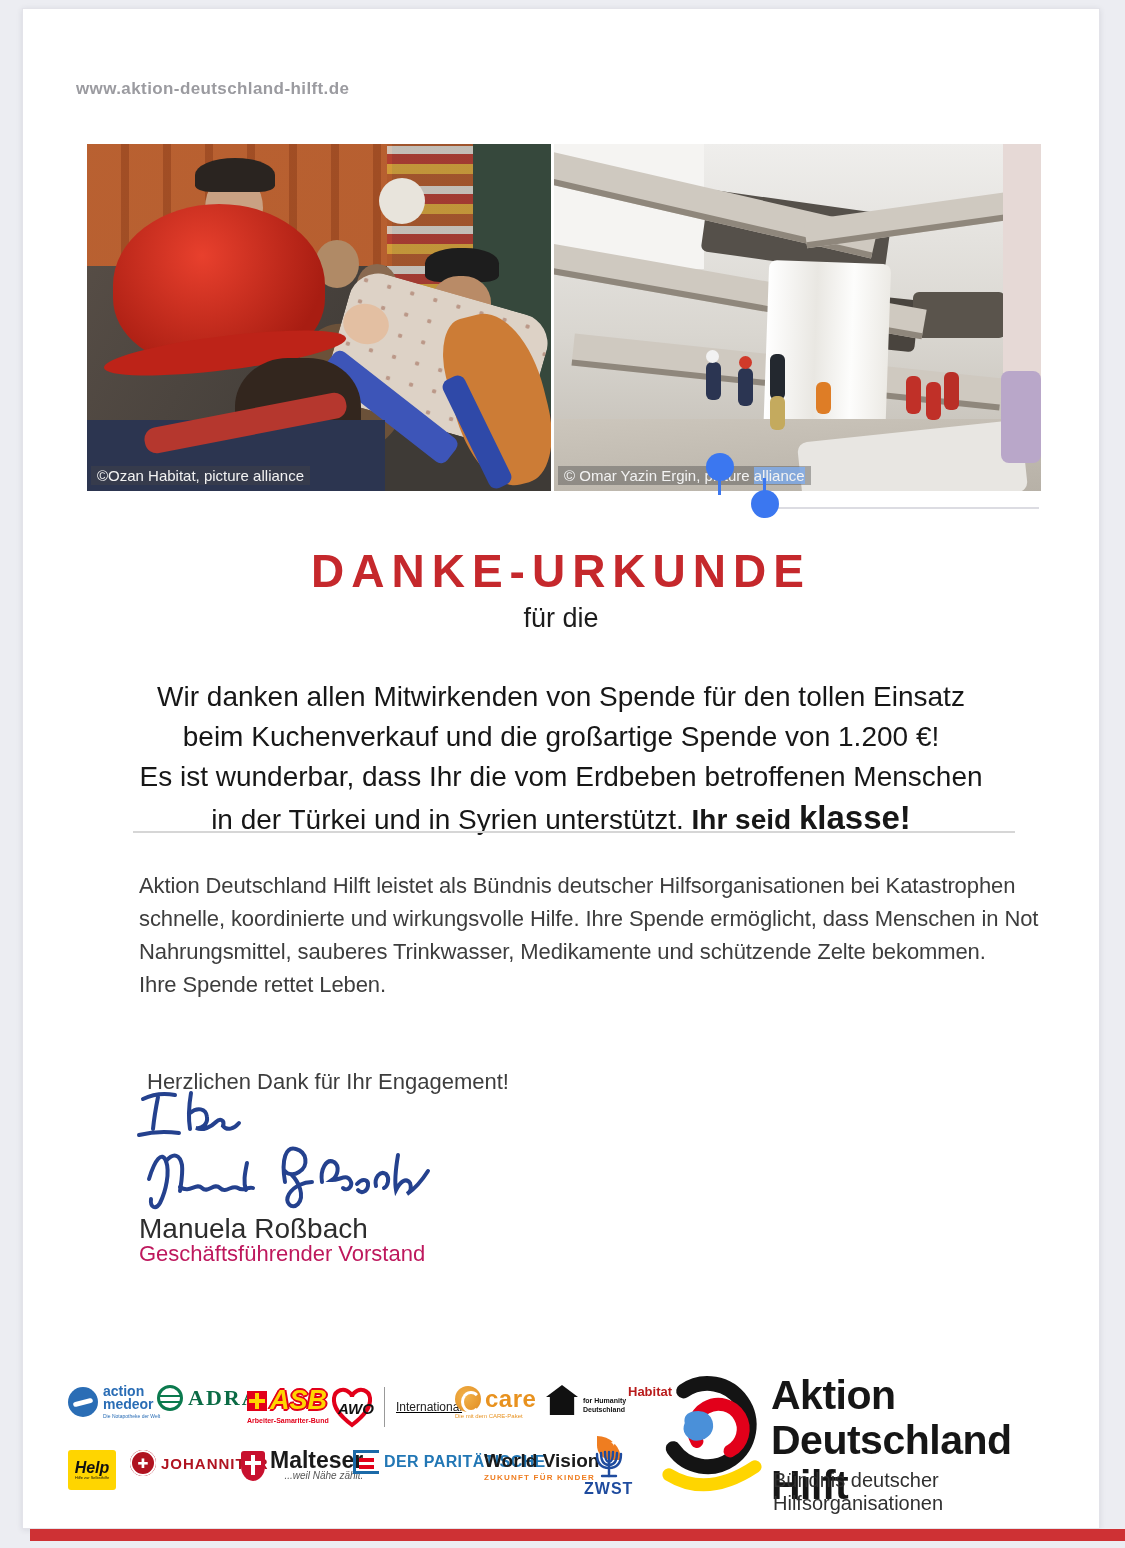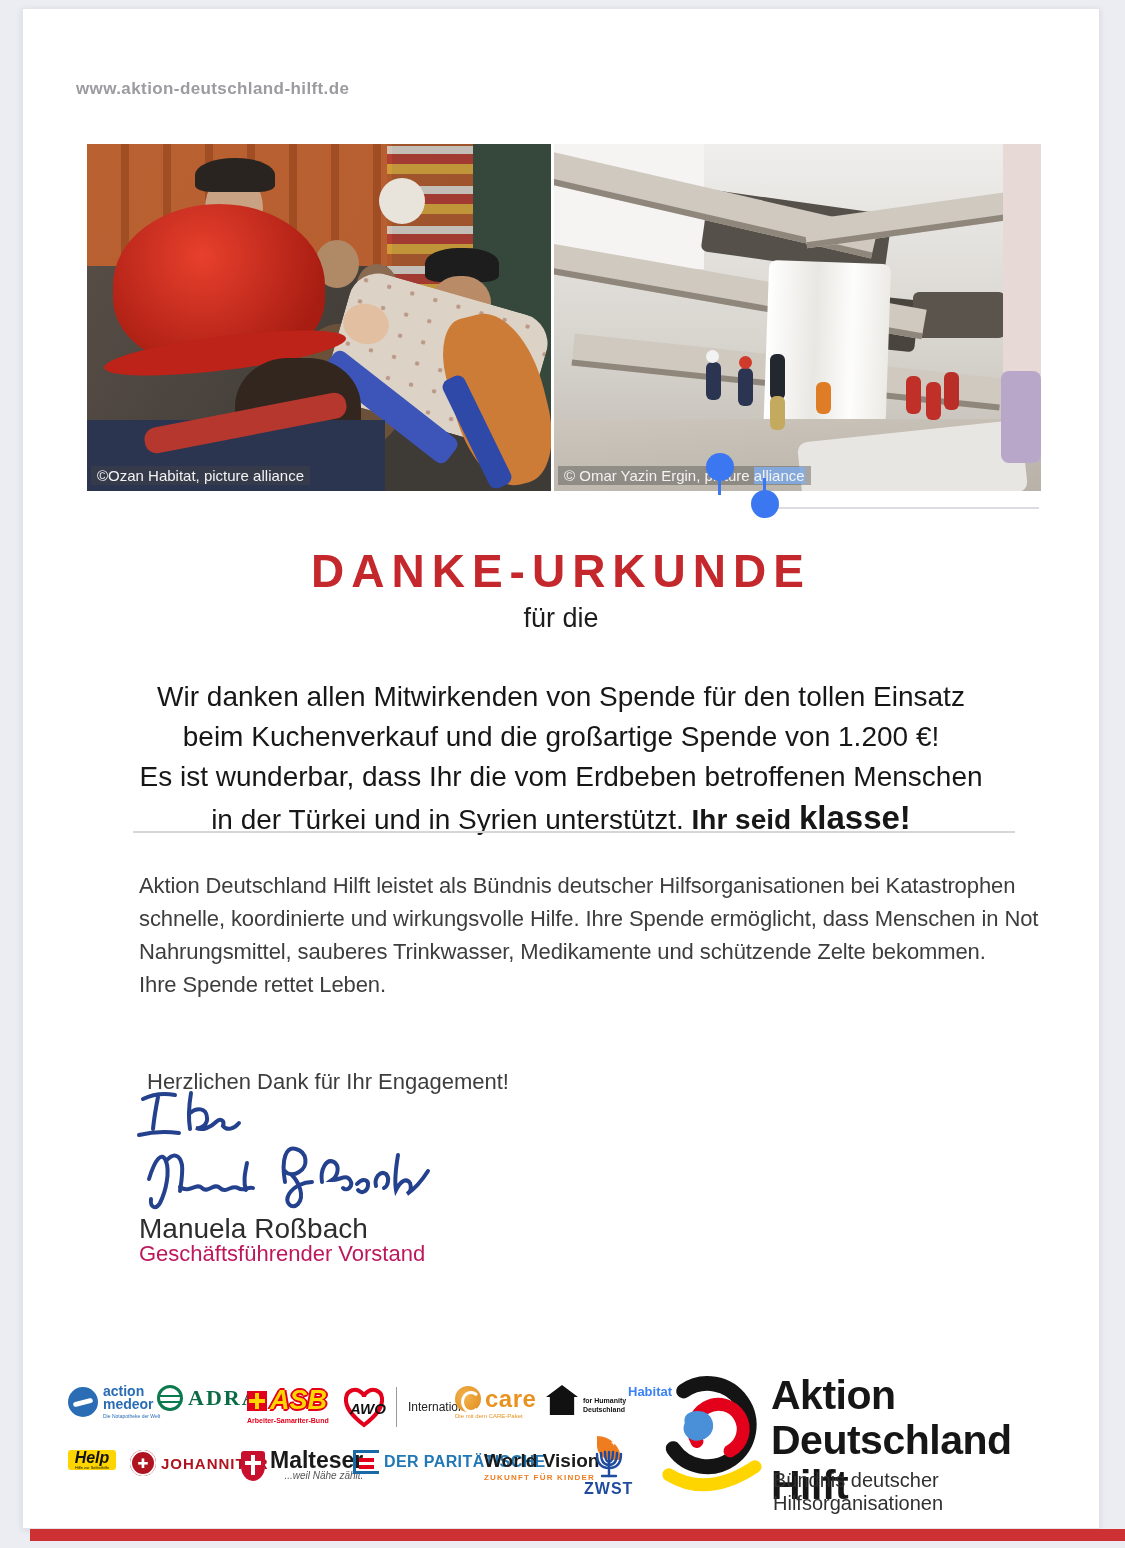--- a/index.html
+++ b/index.html
@@ -85,38 +85,38 @@
      background:linear-gradient(#0b7a4e,#0b7a4e) 0 7px/26px 2px no-repeat,linear-gradient(#0b7a4e,#0b7a4e) 0 13px/26px 2px no-repeat;}
   .adra-label{font-family:"Liberation Serif",serif;font-size:22px;color:#0b6b45;letter-spacing:2px;font-weight:600;}
   .lg-asb{left:224px;display:block;}
   .asb-row{display:flex;align-items:center;gap:3px;}
   .asb-icon{width:20px;height:20px;background:#e2001a;position:relative;flex:none;}
   .asb-icon::after{content:"";position:absolute;left:8px;top:2px;width:4px;height:16px;background:#ffd500;box-shadow:-6px 6px 0 -6px #ffd500;}
   .asb-icon::before{content:"";position:absolute;left:2px;top:8px;width:16px;height:4px;background:#ffd500;}
   .asb-label{font-size:27px;font-weight:900;font-style:italic;color:#ffd500;
      text-shadow:-2px 0 #e2001a,2px 0 #e2001a,0 -2px #e2001a,0 2px #e2001a,-1px -1px #e2001a,1px 1px #e2001a;}
   .asb-tag{font-size:7px;color:#e2001a;font-weight:bold;margin-top:1px;}
-  .lg-awo{left:320px;}
+  .lg-awo{left:308px;text-decoration:underline;}
   .awo-heart{position:relative;width:42px;height:44px;flex:none;}
   .awo-label{position:absolute;left:7px;top:15px;font-size:15px;font-weight:900;font-style:italic;color:#111;}
   .awo-sep{width:1px;height:40px;background:#999;margin:0 6px;}
   .awo-sub{font-size:12px;color:#222;}
   .lg-care{left:432px;display:block;}
   .care-row{display:flex;align-items:center;gap:4px;}
   .care-icon{width:26px;height:26px;border-radius:50%;background:radial-gradient(circle at 40% 40%,#f2b34b,#e08a1e);position:relative;flex:none;}
   .care-icon::after{content:"";position:absolute;left:6px;top:5px;width:14px;height:16px;border:3px solid #fff;border-right-color:transparent;border-radius:50%;}
   .care-label{font-size:24px;font-weight:800;color:#e8921f;letter-spacing:.5px;}
   .care-tag{font-size:6px;color:#e8921f;margin-top:0;}
   .lg-habitat{left:523px;}
   .hab-icon{width:32px;height:30px;flex:none;background:#111;clip-path:polygon(50% 0,100% 40%,88% 40%,88% 100%,12% 100%,12% 40%,0 40%);position:relative;}
   .hab-text div{line-height:9px;}
-  .hab-l1{font-size:13px;font-weight:800;color:#3b82f6;padding-left:45px;}
+  .hab-l1{font-size:13px;font-weight:800;color:#b91c1c;padding-left:45px;}
   .hab-l2,.hab-l3{font-size:7px;font-weight:700;color:#111;}
   .lg-help{left:45px;}
-  .help-box{width:48px;height:20px;background:#ffd500;border-radius:3px;display:flex;flex-direction:column;align-items:center;justify-content:center;}
+  .help-box{width:48px;height:40px;background:#ffd500;border-radius:3px;display:flex;flex-direction:column;align-items:center;justify-content:center;}
   .help-label{font-size:16px;font-weight:900;font-style:italic;color:#111;line-height:15px;}
   .help-tag{font-size:4px;color:#111;}
   .lg-johanniter{left:107px;}
   .joh-icon{width:26px;height:26px;border-radius:50%;background:#b01320;position:relative;flex:none;box-shadow:inset 0 0 0 2px #fff,inset 0 0 0 4px #b01320;}
   .joh-icon::after{content:"✚";position:absolute;left:0;top:0;width:100%;height:100%;display:flex;align-items:center;justify-content:center;color:#fff;font-size:13px;}
   .joh-label{font-size:15px;font-weight:800;color:#b01320;letter-spacing:1px;}
   .lg-malteser{left:218px;}
   .mal-shield{width:24px;height:30px;background:#c8102e;border-radius:3px 3px 50% 50%;position:relative;flex:none;}
   .mal-shield::before{content:"";position:absolute;left:10px;top:4px;width:4px;height:20px;background:#fff;}
   .mal-shield::after{content:"";position:absolute;left:4px;top:10px;width:16px;height:4px;background:#fff;}

